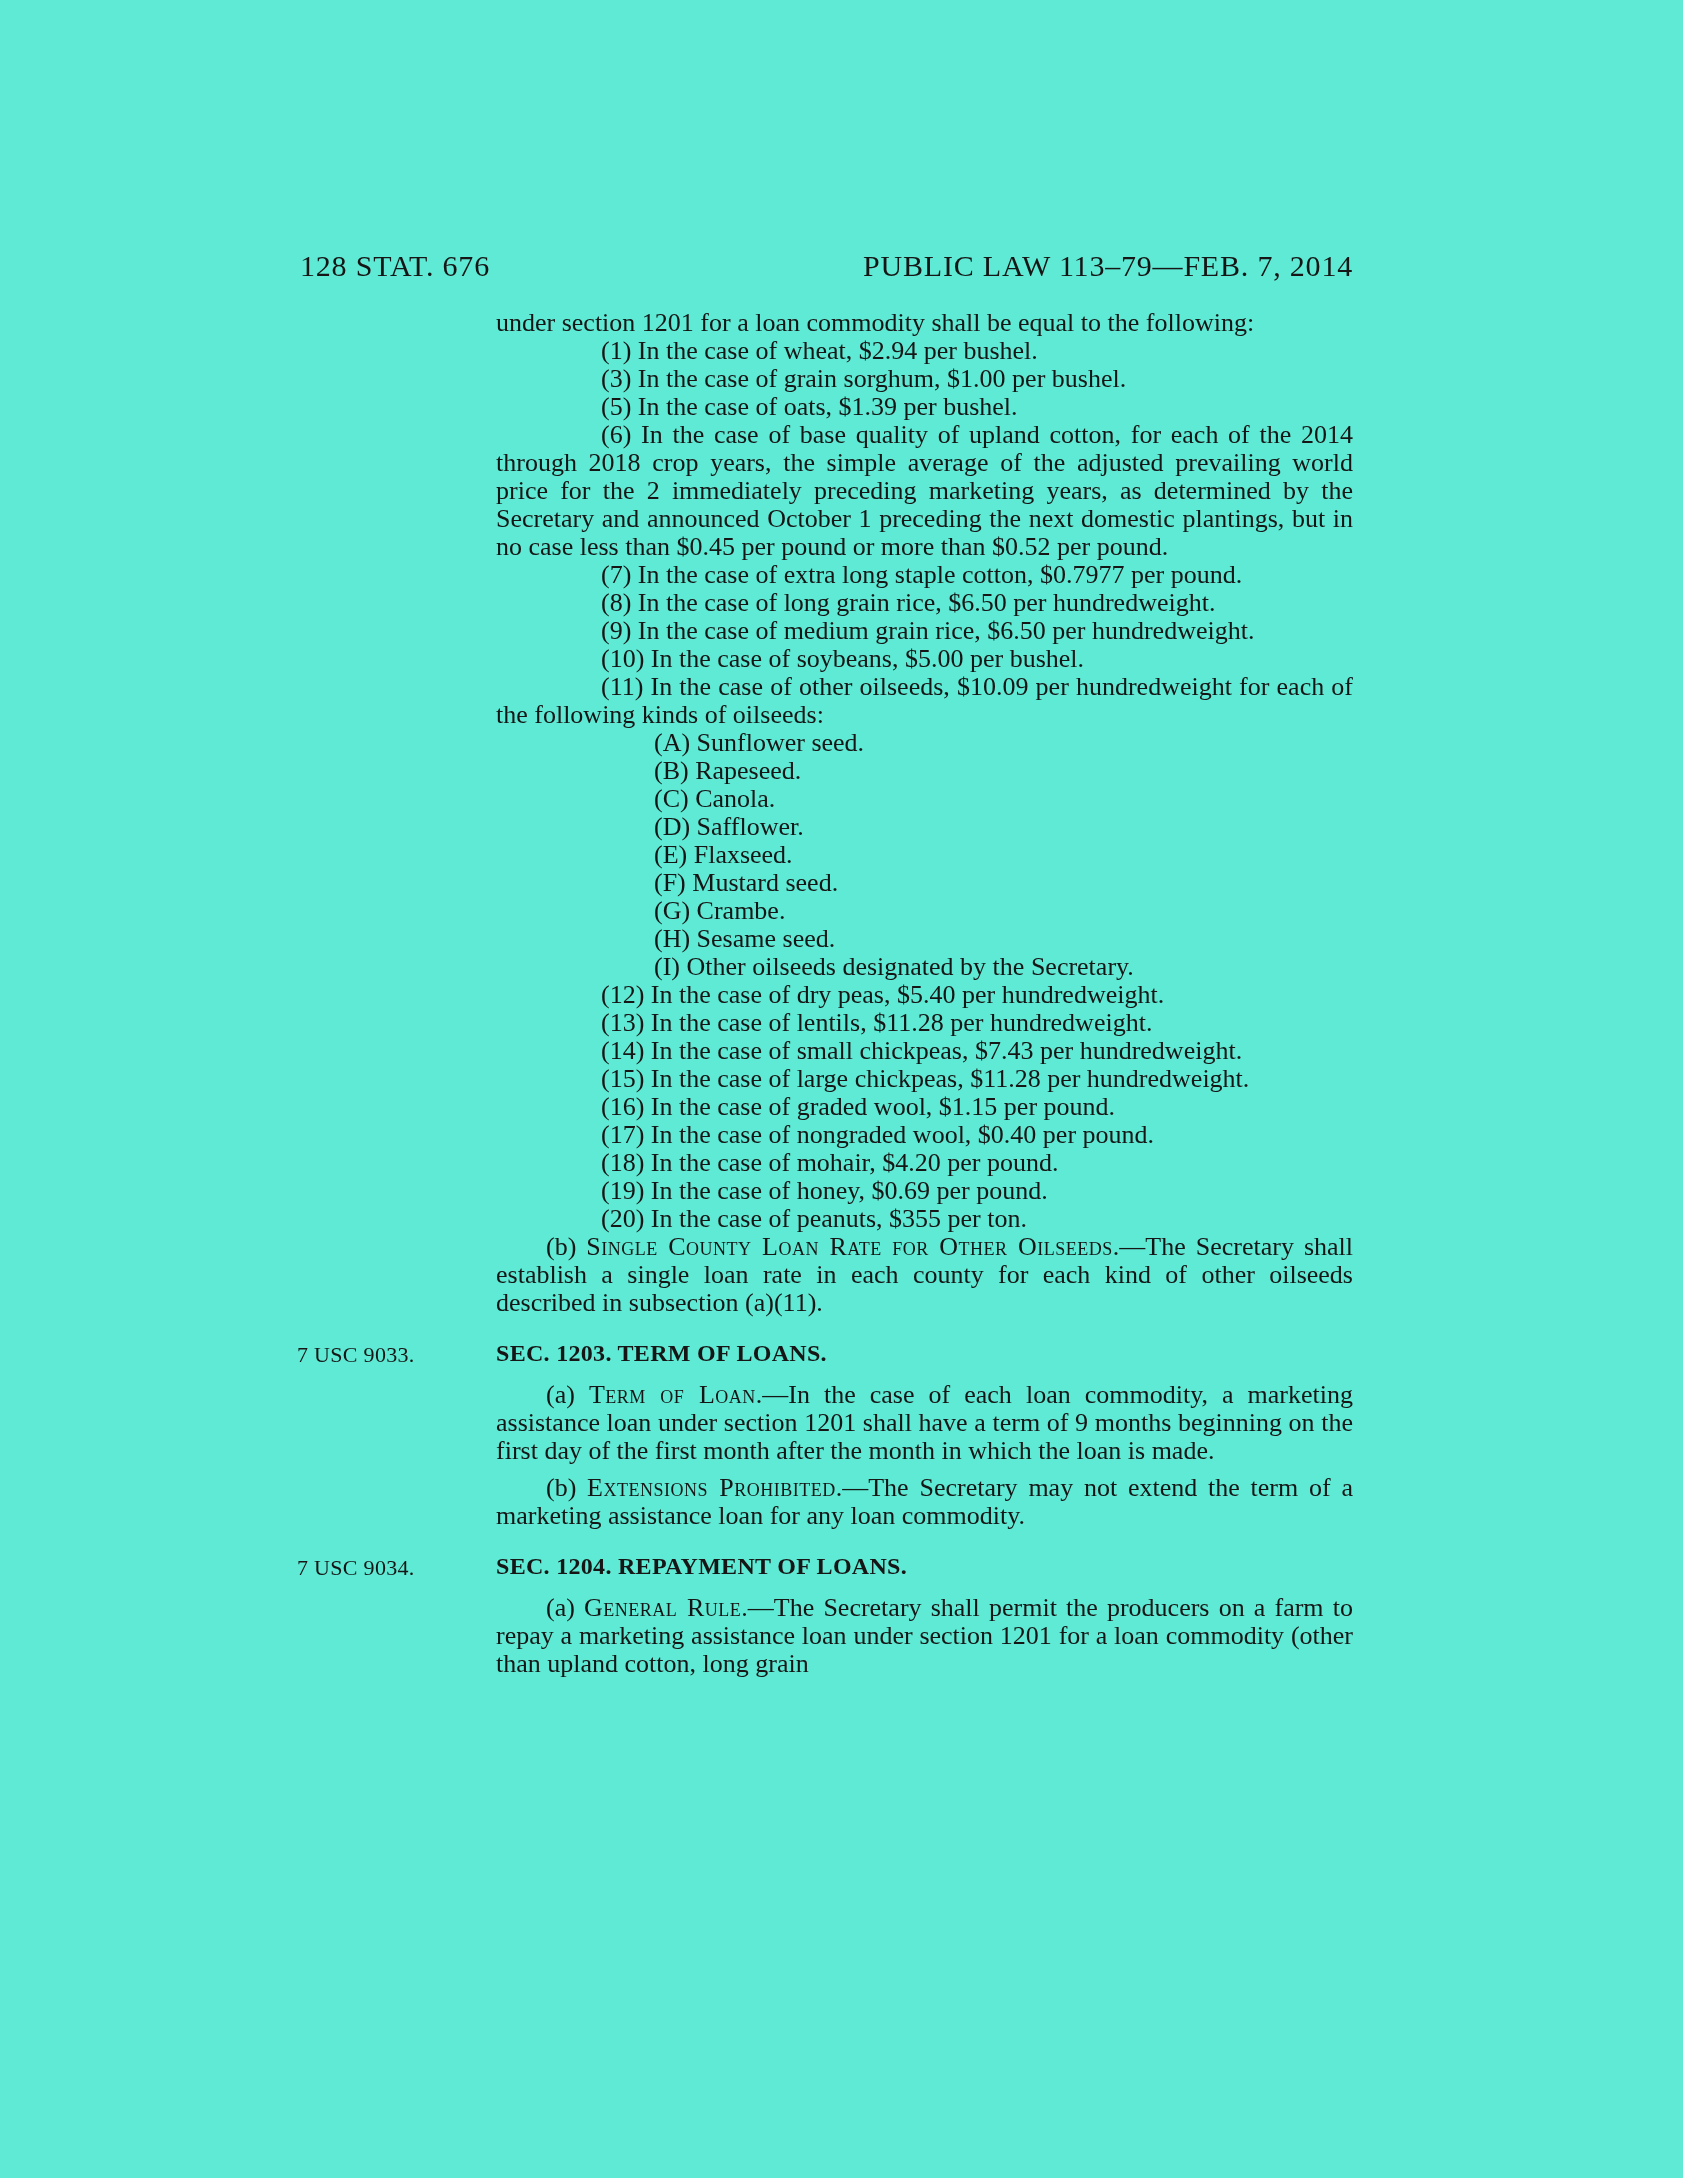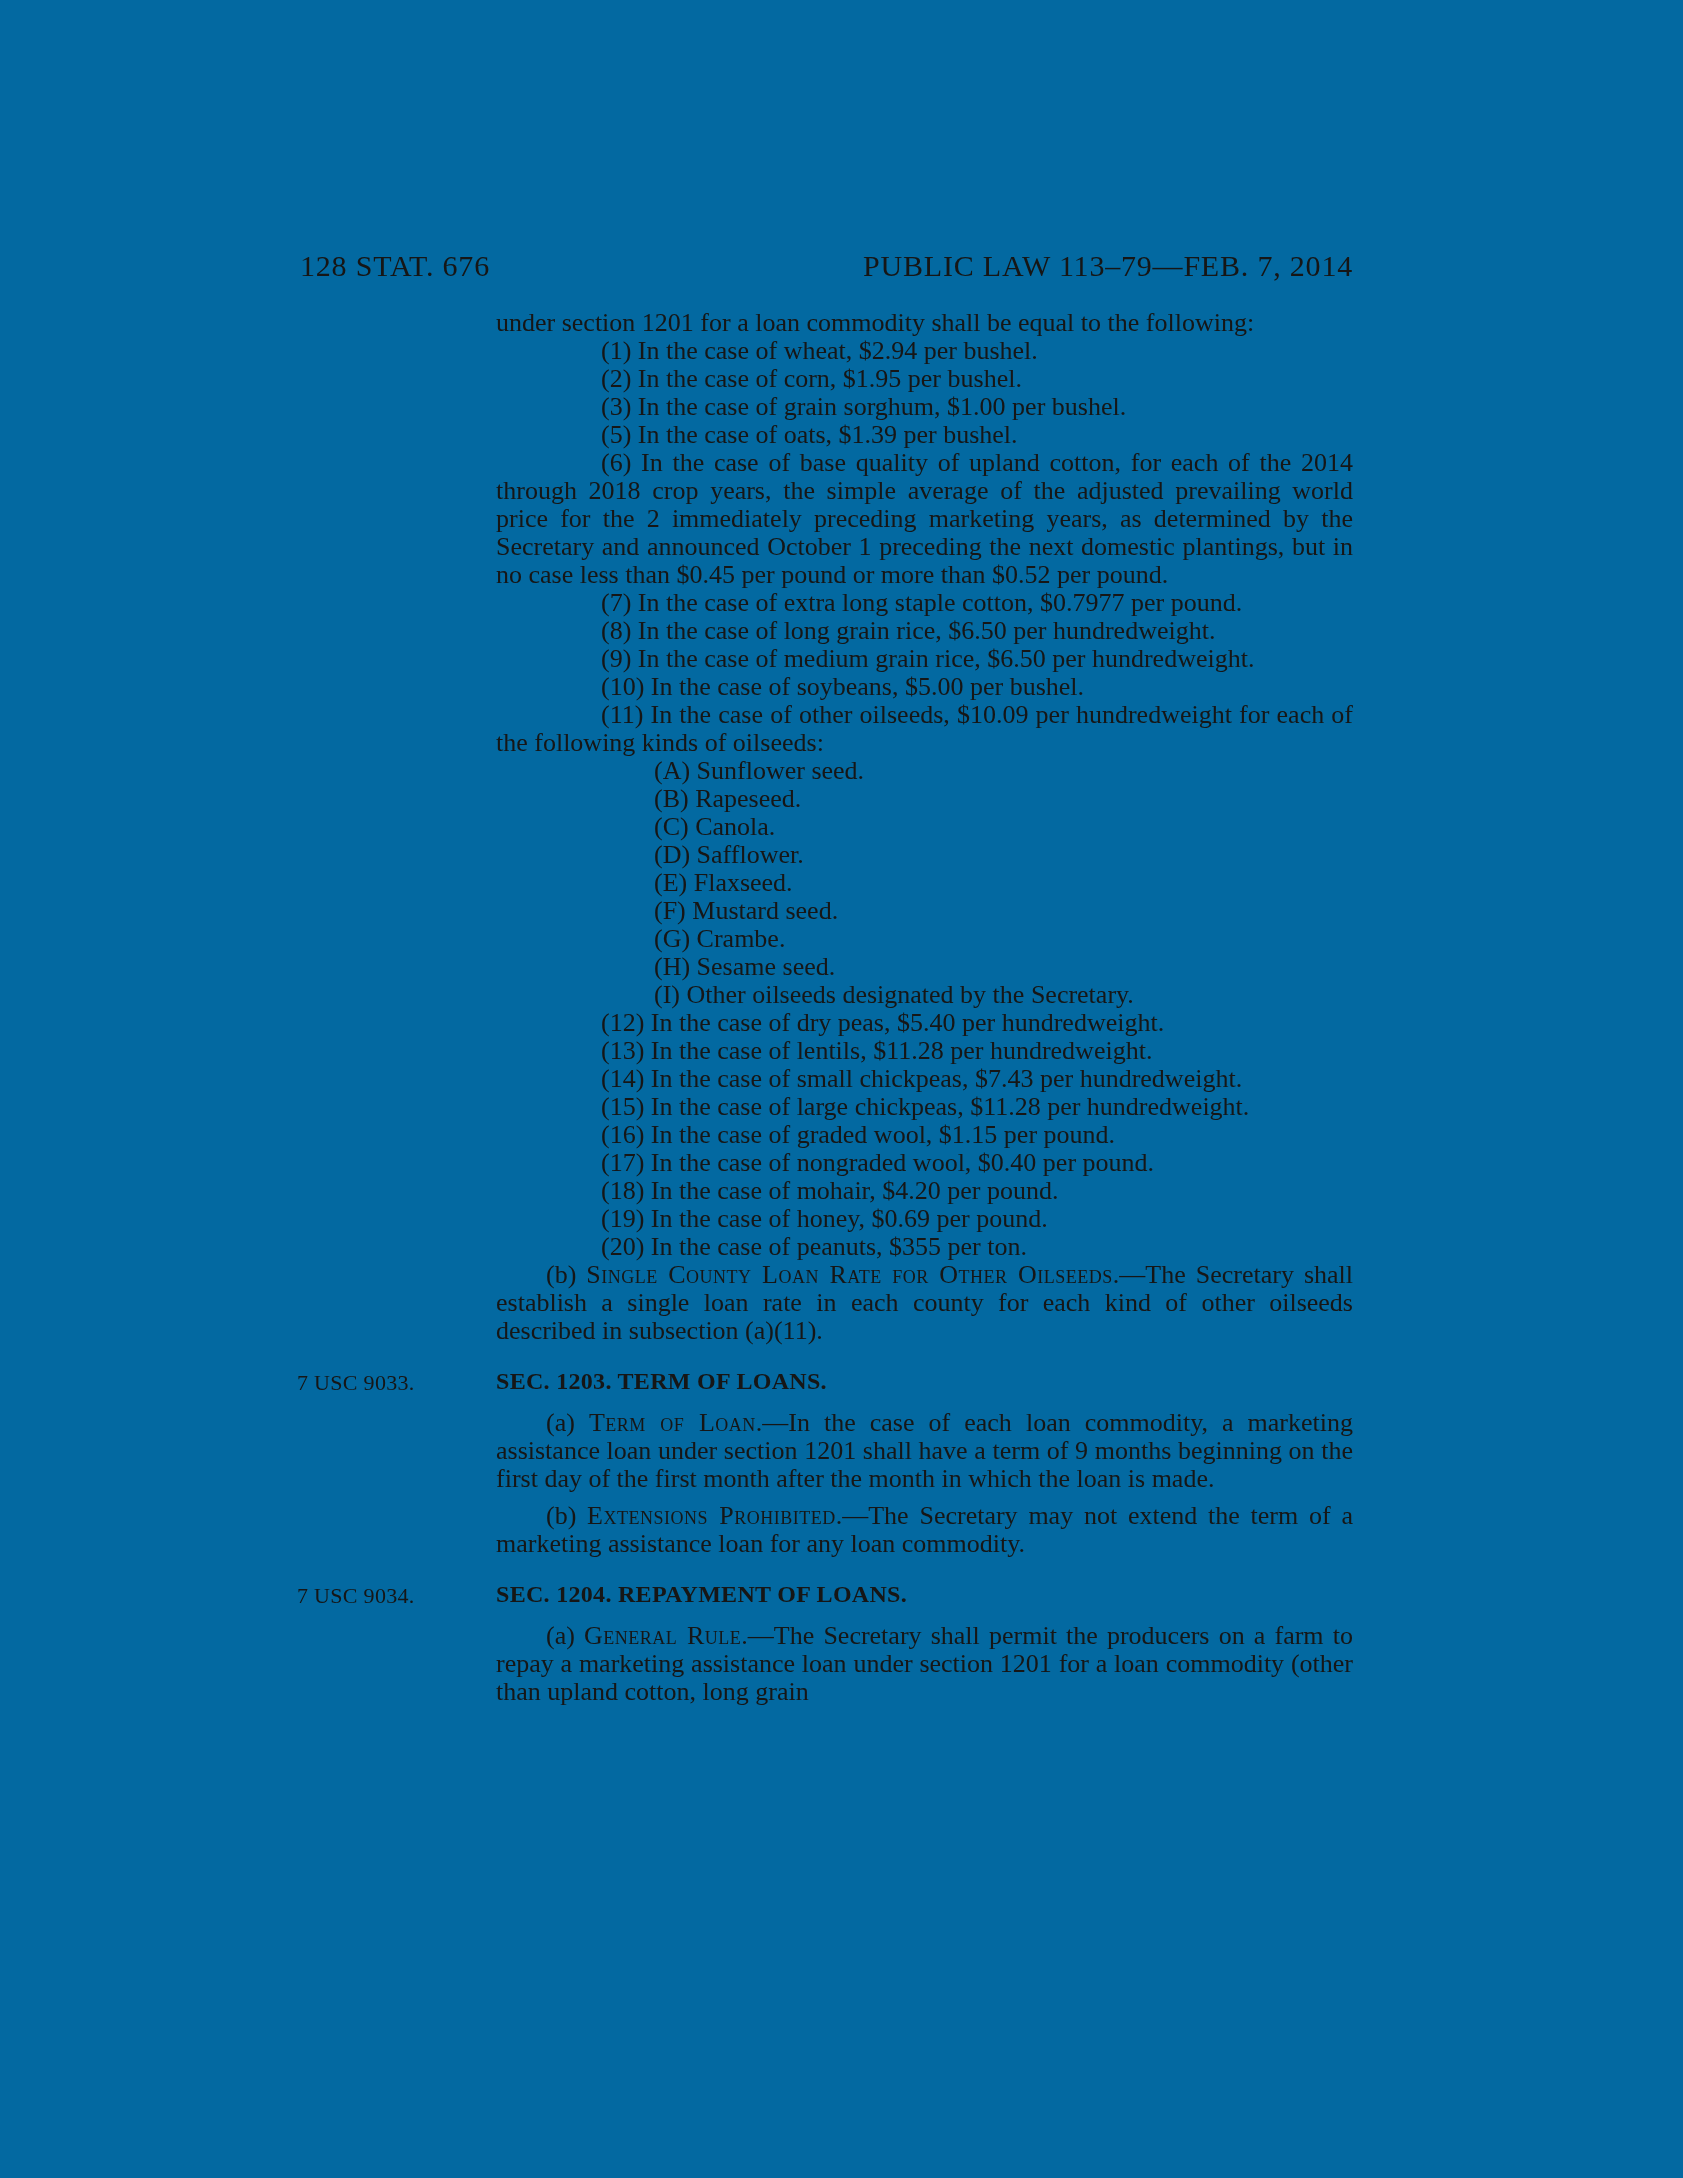--- a/index.html
+++ b/index.html
@@ -6,21 +6,21 @@
   html, body { margin: 0; padding: 0; }
   body {
     width: 1683px;
     height: 2178px;
     background: #ffffff;
   }
   .page {
     position: relative;
     width: 1683px;
     height: 2178px;
-    background: #0369a1;
+    background: #5eead4;
     overflow: hidden;
     font-family: "Liberation Serif", serif;
     color: #161616;
   }
   .running-head {
     position: absolute;
     top: 249px;
     left: 0;
     width: 1683px;
     height: 42px;
@@ -77,21 +77,20 @@
   <div class="running-head">
     <span class="stat">128 STAT. 676</span>
     <span class="law">PUBLIC LAW 113–79—FEB. 7, 2014</span>
   </div>
 
   <div class="column">
 
     <p class="flush">under section 1201 for a loan commodity shall be equal to the following:</p>
 
     <p class="indent-1">(1) In the case of wheat, $2.94 per bushel.</p>
-    <p class="indent-1">(2) In the case of corn, $1.95 per bushel.</p>
     <p class="indent-1">(3) In the case of grain sorghum, $1.00 per bushel.</p>
     <p class="indent-1">(5) In the case of oats, $1.39 per bushel.</p>
     <p class="indent-1">(6) In the case of base quality of upland cotton, for each of the 2014 through 2018 crop years, the simple average of the adjusted prevailing world price for the 2 immediately preceding marketing years, as determined by the Secretary and announced October 1 preceding the next domestic plantings, but in no case less than $0.45 per pound or more than $0.52 per pound.</p>
     <p class="indent-1">(7) In the case of extra long staple cotton, $0.7977 per pound.</p>
     <p class="indent-1">(8) In the case of long grain rice, $6.50 per hundredweight.</p>
     <p class="indent-1">(9) In the case of medium grain rice, $6.50 per hundredweight.</p>
     <p class="indent-1">(10) In the case of soybeans, $5.00 per bushel.</p>
     <p class="indent-1">(11) In the case of other oilseeds, $10.09 per hundredweight for each of the following kinds of oilseeds:</p>
 
     <p class="indent-2">(A) Sunflower seed.</p>

